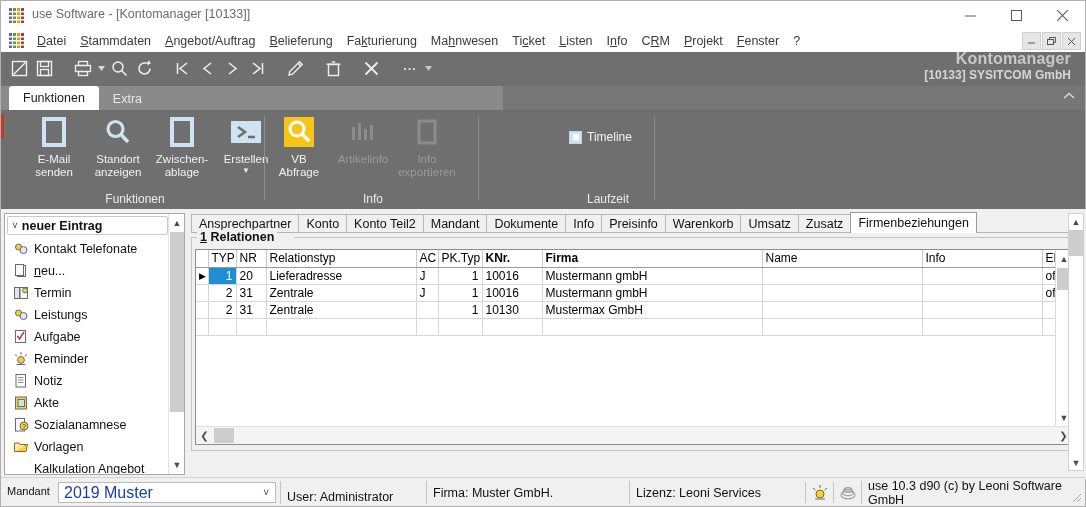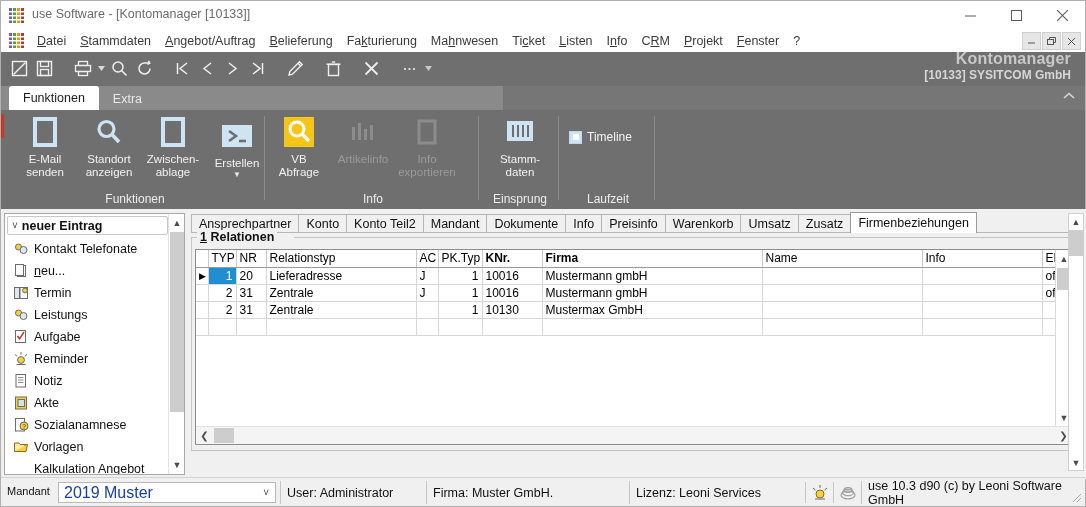--- a/index.html
+++ b/index.html
@@ -370,21 +370,21 @@
     <div class="ribcollapse">
       <svg width="12" height="8" viewBox="0 0 12 8">
           <polyline points="1,6 6,1.5 11,6" fill="none" stroke="#d8d8d8" stroke-width="1.6"></polyline>
         </svg>
     </div>
 
     <div class="ribbody">
       <div class="redline"></div>
 
       <div class="grp" style="left:4px;width:260px;">
-        <div class="items" style="left:8px;align-items:flex-end;">
+        <div class="items" style="left:17px;">
           <div class="ritem">
             <span class="ico">
               <svg width="34" height="34" viewBox="0 0 34 34">
                   <rect x="7" y="4" width="20" height="26" fill="none" stroke="#cfe4f2" stroke-width="4"></rect>
                 </svg>
             </span>
             <span class="lbl" style="white-space:pre-line">E-Mail
 senden</span>
           </div>
           <div class="ritem">
@@ -453,39 +453,20 @@
                 </svg>
             </span>
             <span class="lbl" style="white-space:pre-line">Info
 exportieren</span>
           </div>
         </div>
         <div class="glabel">Info</div>
         <div class="gsep"></div>
       </div>
 
-      <div class="grp" style="left:480px;width:78px;">
-        <div class="items" style="left:7px;">
-          <div class="ritem">
-            <span class="ico">
-              <svg width="34" height="34" viewBox="0 0 34 34">
-                  <rect x="4" y="6" width="26" height="20" fill="#cfe4f2"></rect>
-                  <line x1="10" y1="10" x2="10" y2="22" stroke="#6f6f6f" stroke-width="2"></line>
-                  <line x1="15" y1="10" x2="15" y2="22" stroke="#6f6f6f" stroke-width="2"></line>
-                  <line x1="20" y1="10" x2="20" y2="22" stroke="#6f6f6f" stroke-width="2"></line>
-                  <line x1="25" y1="10" x2="25" y2="22" stroke="#6f6f6f" stroke-width="2"></line>
-                </svg>
-            </span>
-            <span class="lbl" style="white-space:pre-line">Stamm-
-daten</span>
-          </div>
-        </div>
-        <div class="glabel">Einsprung</div>
-        <div class="gsep"></div>
-      </div>
 
       <div class="grp" style="left:560px;width:94px;">
         <div class="items" style="left:8px;">
           <div class="chkitem">
             <span class="chkbox">
                 <i></i>
               </span>
             <span class="chklbl">Timeline</span>
           </div>
         </div>
@@ -819,21 +800,21 @@
       </div>
     </div>
   </div>
 
   <div class="statusbar">
     <span class="st-lbl">Mandant</span>
     <div class="st-combo">
       <span class="v">2019 Muster</span>
       <span class="cv">˅</span>
     </div>
-    <div class="st-cell" style="left:279px;width:146px;">
+    <div class="st-cell" style="left:279px;width:146px;align-items:flex-end;">
       <span>User: Administrator</span>
     </div>
     <div class="st-cell" style="left:425px;width:203px;">
       <span>Firma: Muster GmbH.</span>
     </div>
     <div class="st-cell" style="left:628px;width:176px;">
       <span>Lizenz: Leoni Services</span>
     </div>
     <div class="st-ico" style="left:804px;">
       <svg width="18" height="18" viewBox="0 0 18 18">

